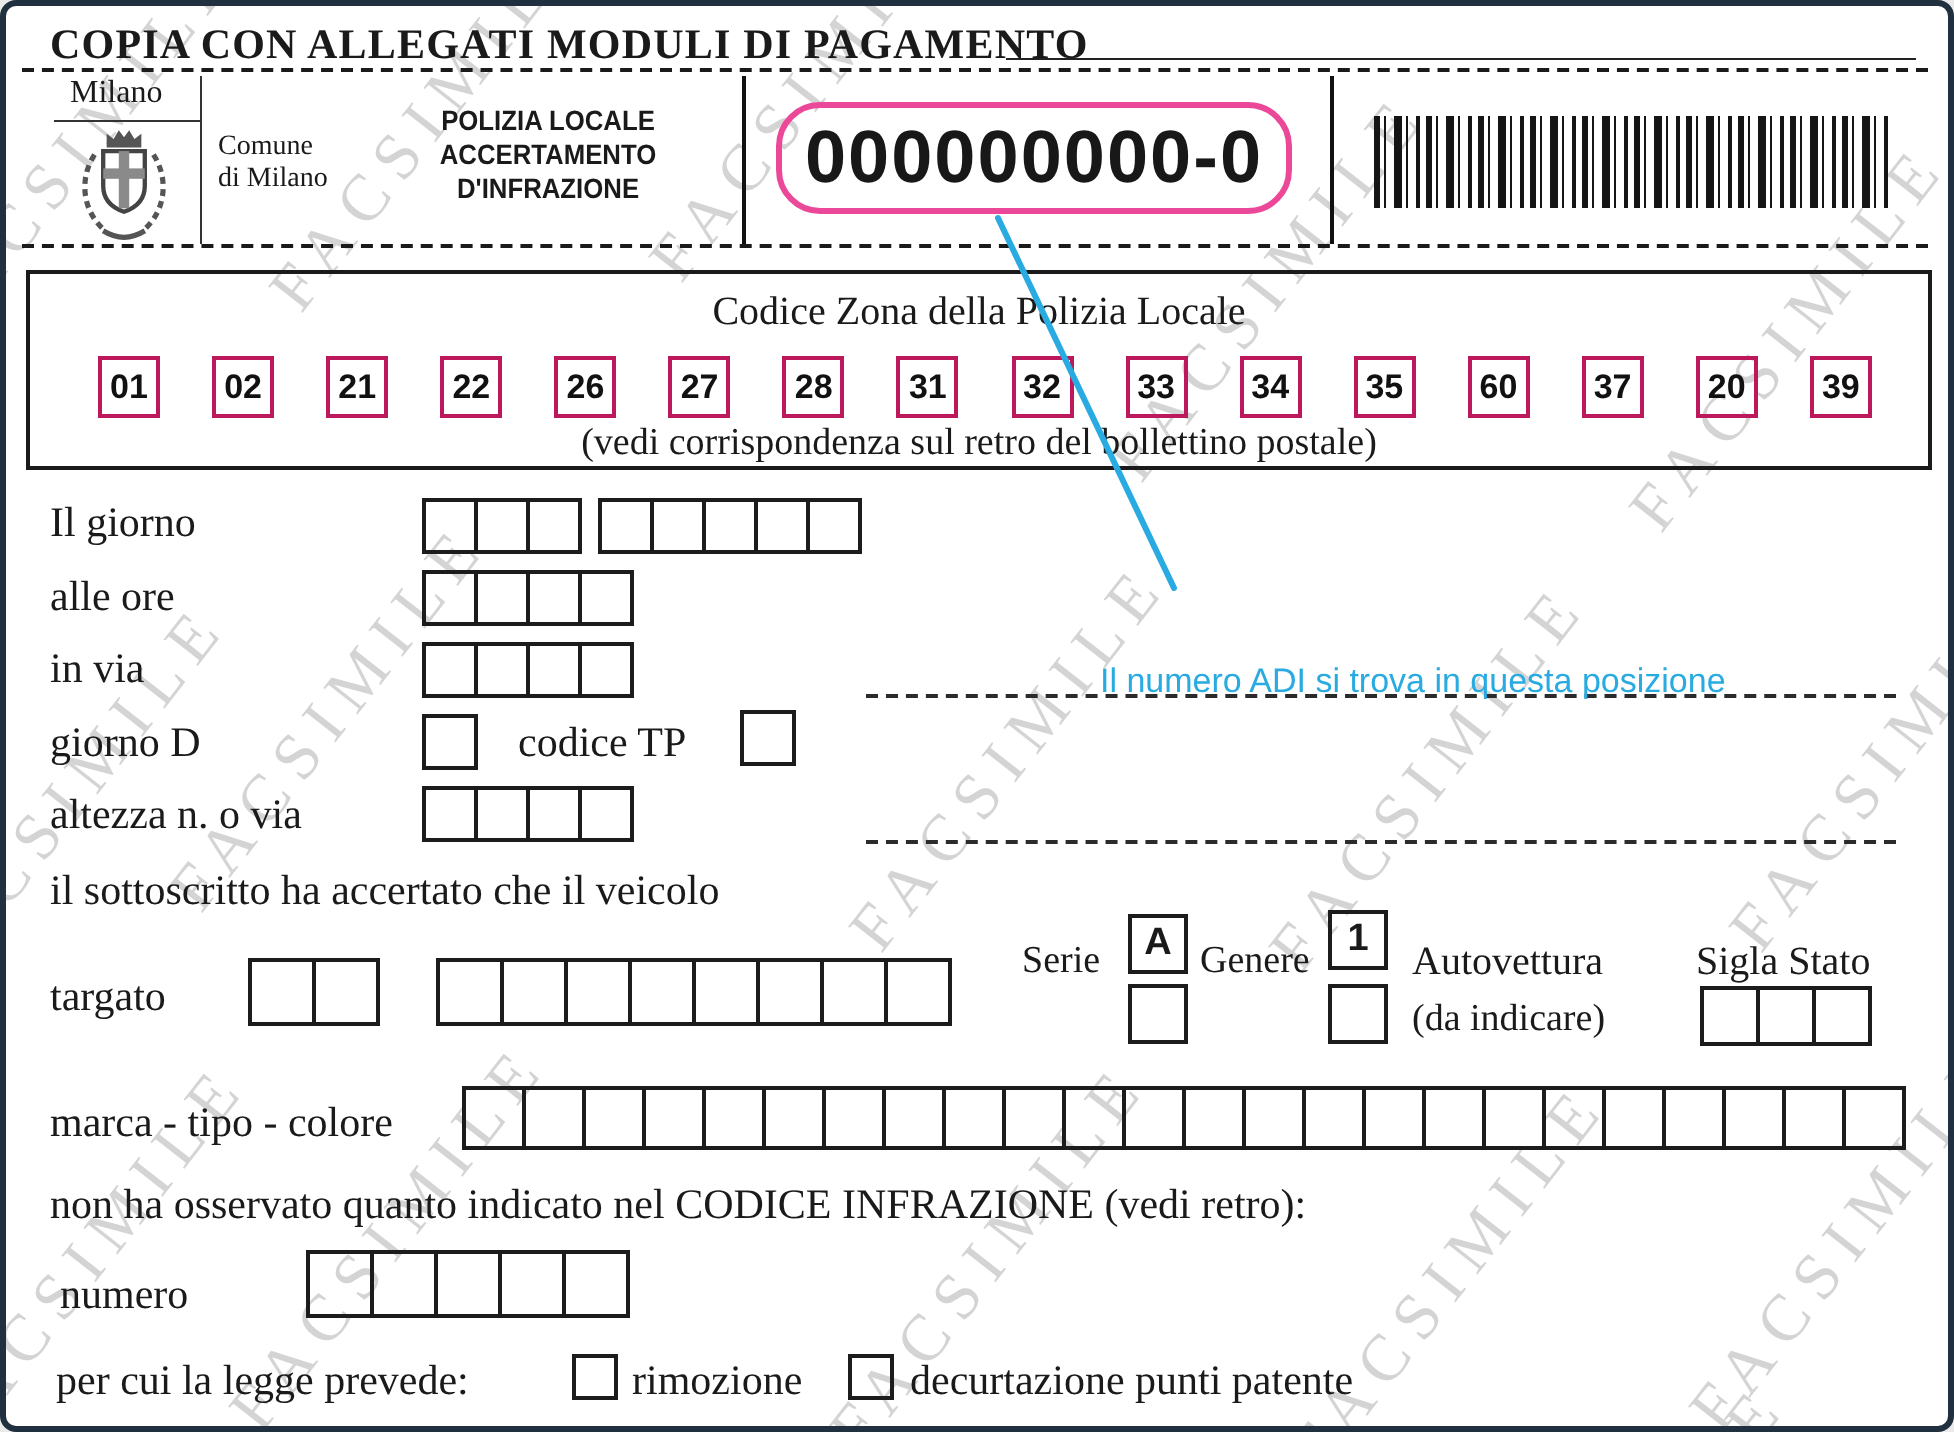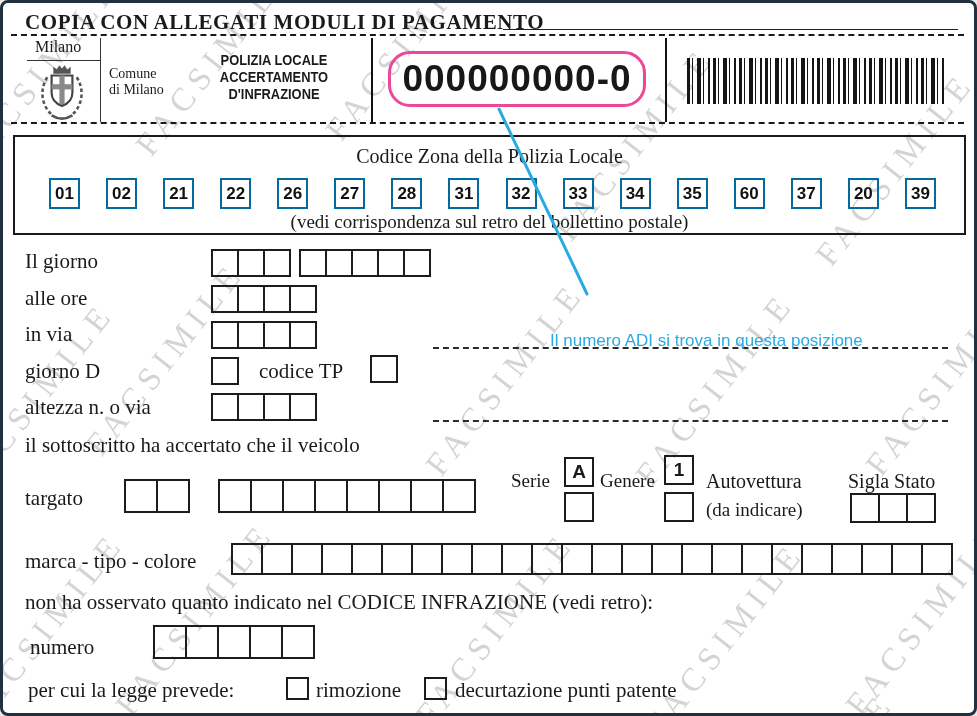--- a/index.html
+++ b/index.html
@@ -40,21 +40,21 @@
       #151515 5px 6px,transparent 6px 10px,
       #151515 10px 14px,transparent 14px 16px,
       #151515 16px 17px,transparent 17px 21px,
       #151515 21px 23px,transparent 23px 26px);
   }
   
   .zona-box{position:absolute;z-index:2;left:10px;top:132px;width:953px;height:100px;border:2px solid #1a1a1a;box-sizing:border-box;}
   .zona-title{position:absolute;left:0;top:8px;width:100%;text-align:center;font-size:20px;}
   .zona-codes{position:absolute;left:34px;top:41px;width:887px;display:flex;justify-content:space-between;}
   .zcode{
-    width:27px;height:27px;border:2px solid #0369a1;display:flex;align-items:center;justify-content:center;
+    width:27px;height:27px;border:2px solid #be185d;display:flex;align-items:center;justify-content:center;
     font-family:"Liberation Sans",sans-serif;font-weight:bold;font-size:17px;color:#111;
   }
   .zona-note{position:absolute;left:0;top:74px;width:100%;text-align:center;font-size:19px;}
   
   .cells{position:absolute;z-index:2;display:flex;}
   .cells .cell{
     width:var(--cs,28px);height:var(--cs,28px);border:2px solid #1c1c1c;
     box-sizing:border-box;margin-left:-2px;background:transparent;flex:none;
   }
   .cells .cell:first-child{margin-left:0;}

